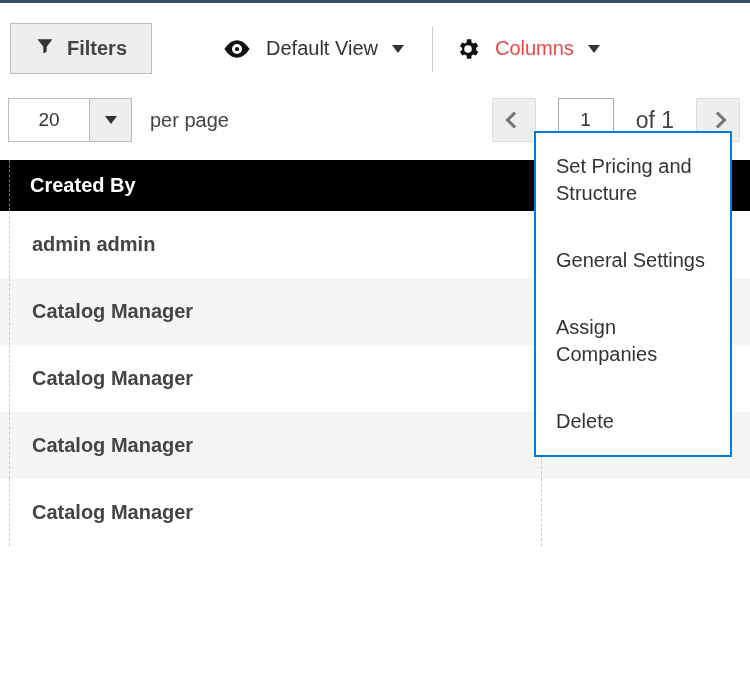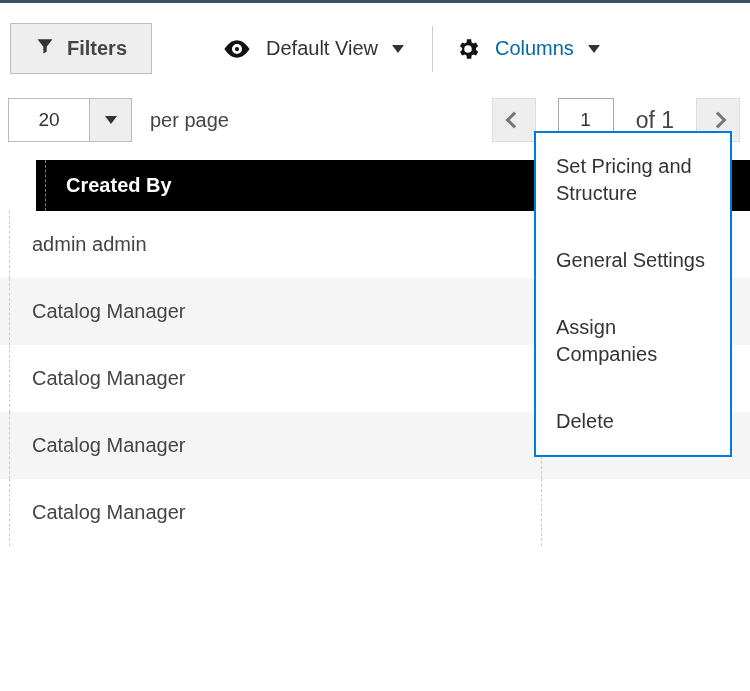--- a/index.html
+++ b/index.html
@@ -58,21 +58,21 @@
     width: 1px;
     height: 46px;
     background: #ccc;
     margin: 0 22px 0 28px;
   }
   .cols-btn {
     display: flex;
     align-items: center;
     gap: 14px;
     font-size: 20px;
-    color: #0369a1;
+    color: #ef4444;
     cursor: pointer;
   }
   .cols-btn .gear { width: 26px; height: 26px; }
 
   
   .pager-row {
     display: flex;
     align-items: center;
     padding: 6px 10px 18px 8px;
     gap: 0;
@@ -142,39 +142,39 @@
   
   .grid {
     width: 100%;
   }
   .grid-head {
     display: flex;
     background: #000;
     color: #fff;
     font-weight: 700;
     font-size: 20px;
-    margin-left: 36px;
   }
   .col-left-edge {
     width: 10px;
     border-right: 1px dashed #777;
   }
   .col-created {
     flex: 1;
     padding: 14px 20px;
     border-right: 1px dashed #777;
   }
   .col-action {
     width: 208px;
     padding: 14px 18px;
   }
   .grid-body .row {
     display: flex;
     font-size: 20px;
     color: #444;
+    font-weight: bold;
   }
   .grid-body .row:nth-child(even) { background: #f5f5f5; }
   .grid-body .col-left-edge { border-right: 1px dashed #ccc; }
   .grid-body .col-created { padding: 22px 22px; border-right: 1px dashed #ccc; }
   .grid-body .col-action { padding: 22px 18px; position: relative; }
 
   .select-link {
     color: #007bdb;
     font-size: 19px;
     display: flex;

